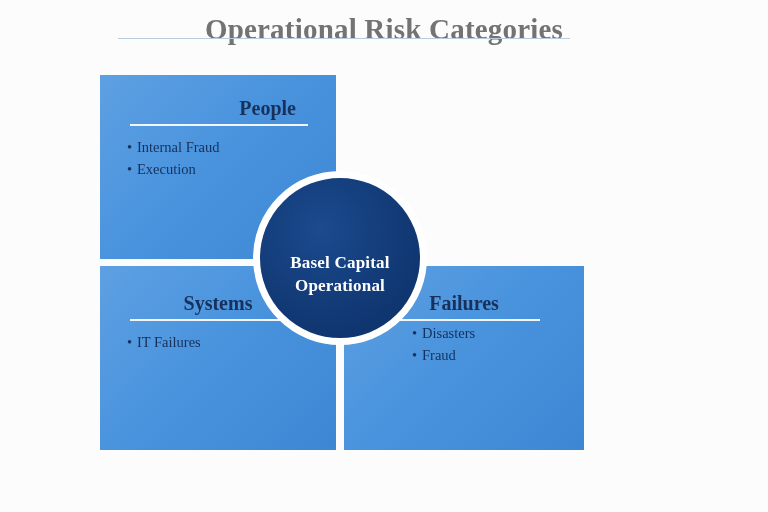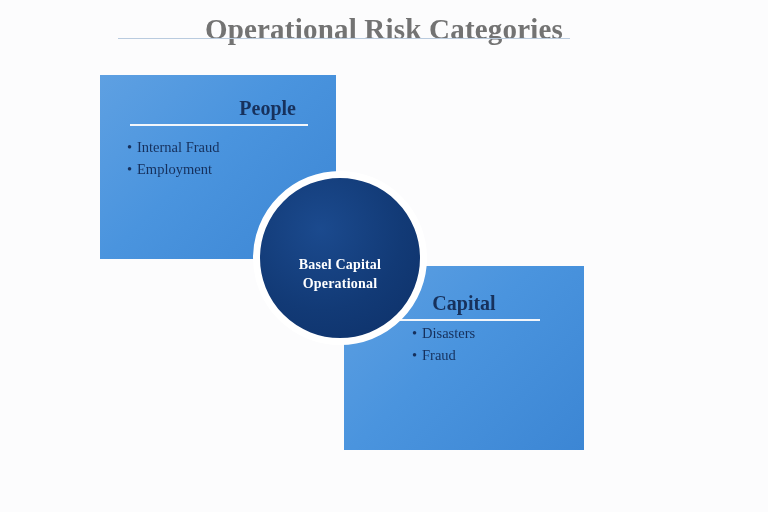--- a/index.html
+++ b/index.html
@@ -136,21 +136,21 @@
     background: radial-gradient(circle at 38% 32%, #1b4a8e 0%, #123a76 55%, #0d3068 100%);
     border: 7px solid #ffffff;
     box-sizing: border-box;
     display: flex;
     align-items: center;
     justify-content: center;
     text-align: center;
   }
   #hub-label {
     font-family: "Liberation Serif", "DejaVu Serif", serif;
-    font-size: 14px;
+    font-size: 17px;
     font-weight: bold;
     color: #ffffff;
     line-height: 1.35;
     letter-spacing: 0.2px;
     margin-top: 33px;
   }
   #hub-label .hub-line { display: block; white-space: nowrap; }
 </style>
 </head>
 <body>
@@ -160,28 +160,35 @@
   <div id="title-block">
     <div id="page-title">Operational Risk Categories</div>
   </div>
   <div id="title-rule"></div>
 
   <div class="quad quad-tl">
     <div class="quad-heading">People</div>
     <div class="quad-rule"></div>
     <ul class="quad-list">
       <li><span class="bullet">•</span><span>Internal Fraud</span></li>
-      <li><span class="bullet">•</span><span>Employment</span></li>
+      <li><span class="bullet">•</span><span>Execution</span></li>
     </ul>
   </div>
 
 
+  <div class="quad quad-bl">
+    <div class="quad-heading">Systems</div>
+    <div class="quad-rule"></div>
+    <ul class="quad-list">
+      <li><span class="bullet">•</span><span>IT Failures</span></li>
+    </ul>
+  </div>
 
   <div class="quad quad-br">
-    <div class="quad-heading">Capital</div>
+    <div class="quad-heading">Failures</div>
     <div class="quad-rule"></div>
     <ul class="quad-list">
       <li><span class="bullet">•</span><span>Disasters</span></li>
       <li><span class="bullet">•</span><span>Fraud</span></li>
     </ul>
   </div>
 
   <div id="hub">
     <div id="hub-label">
       <span class="hub-line">Basel Capital</span>

